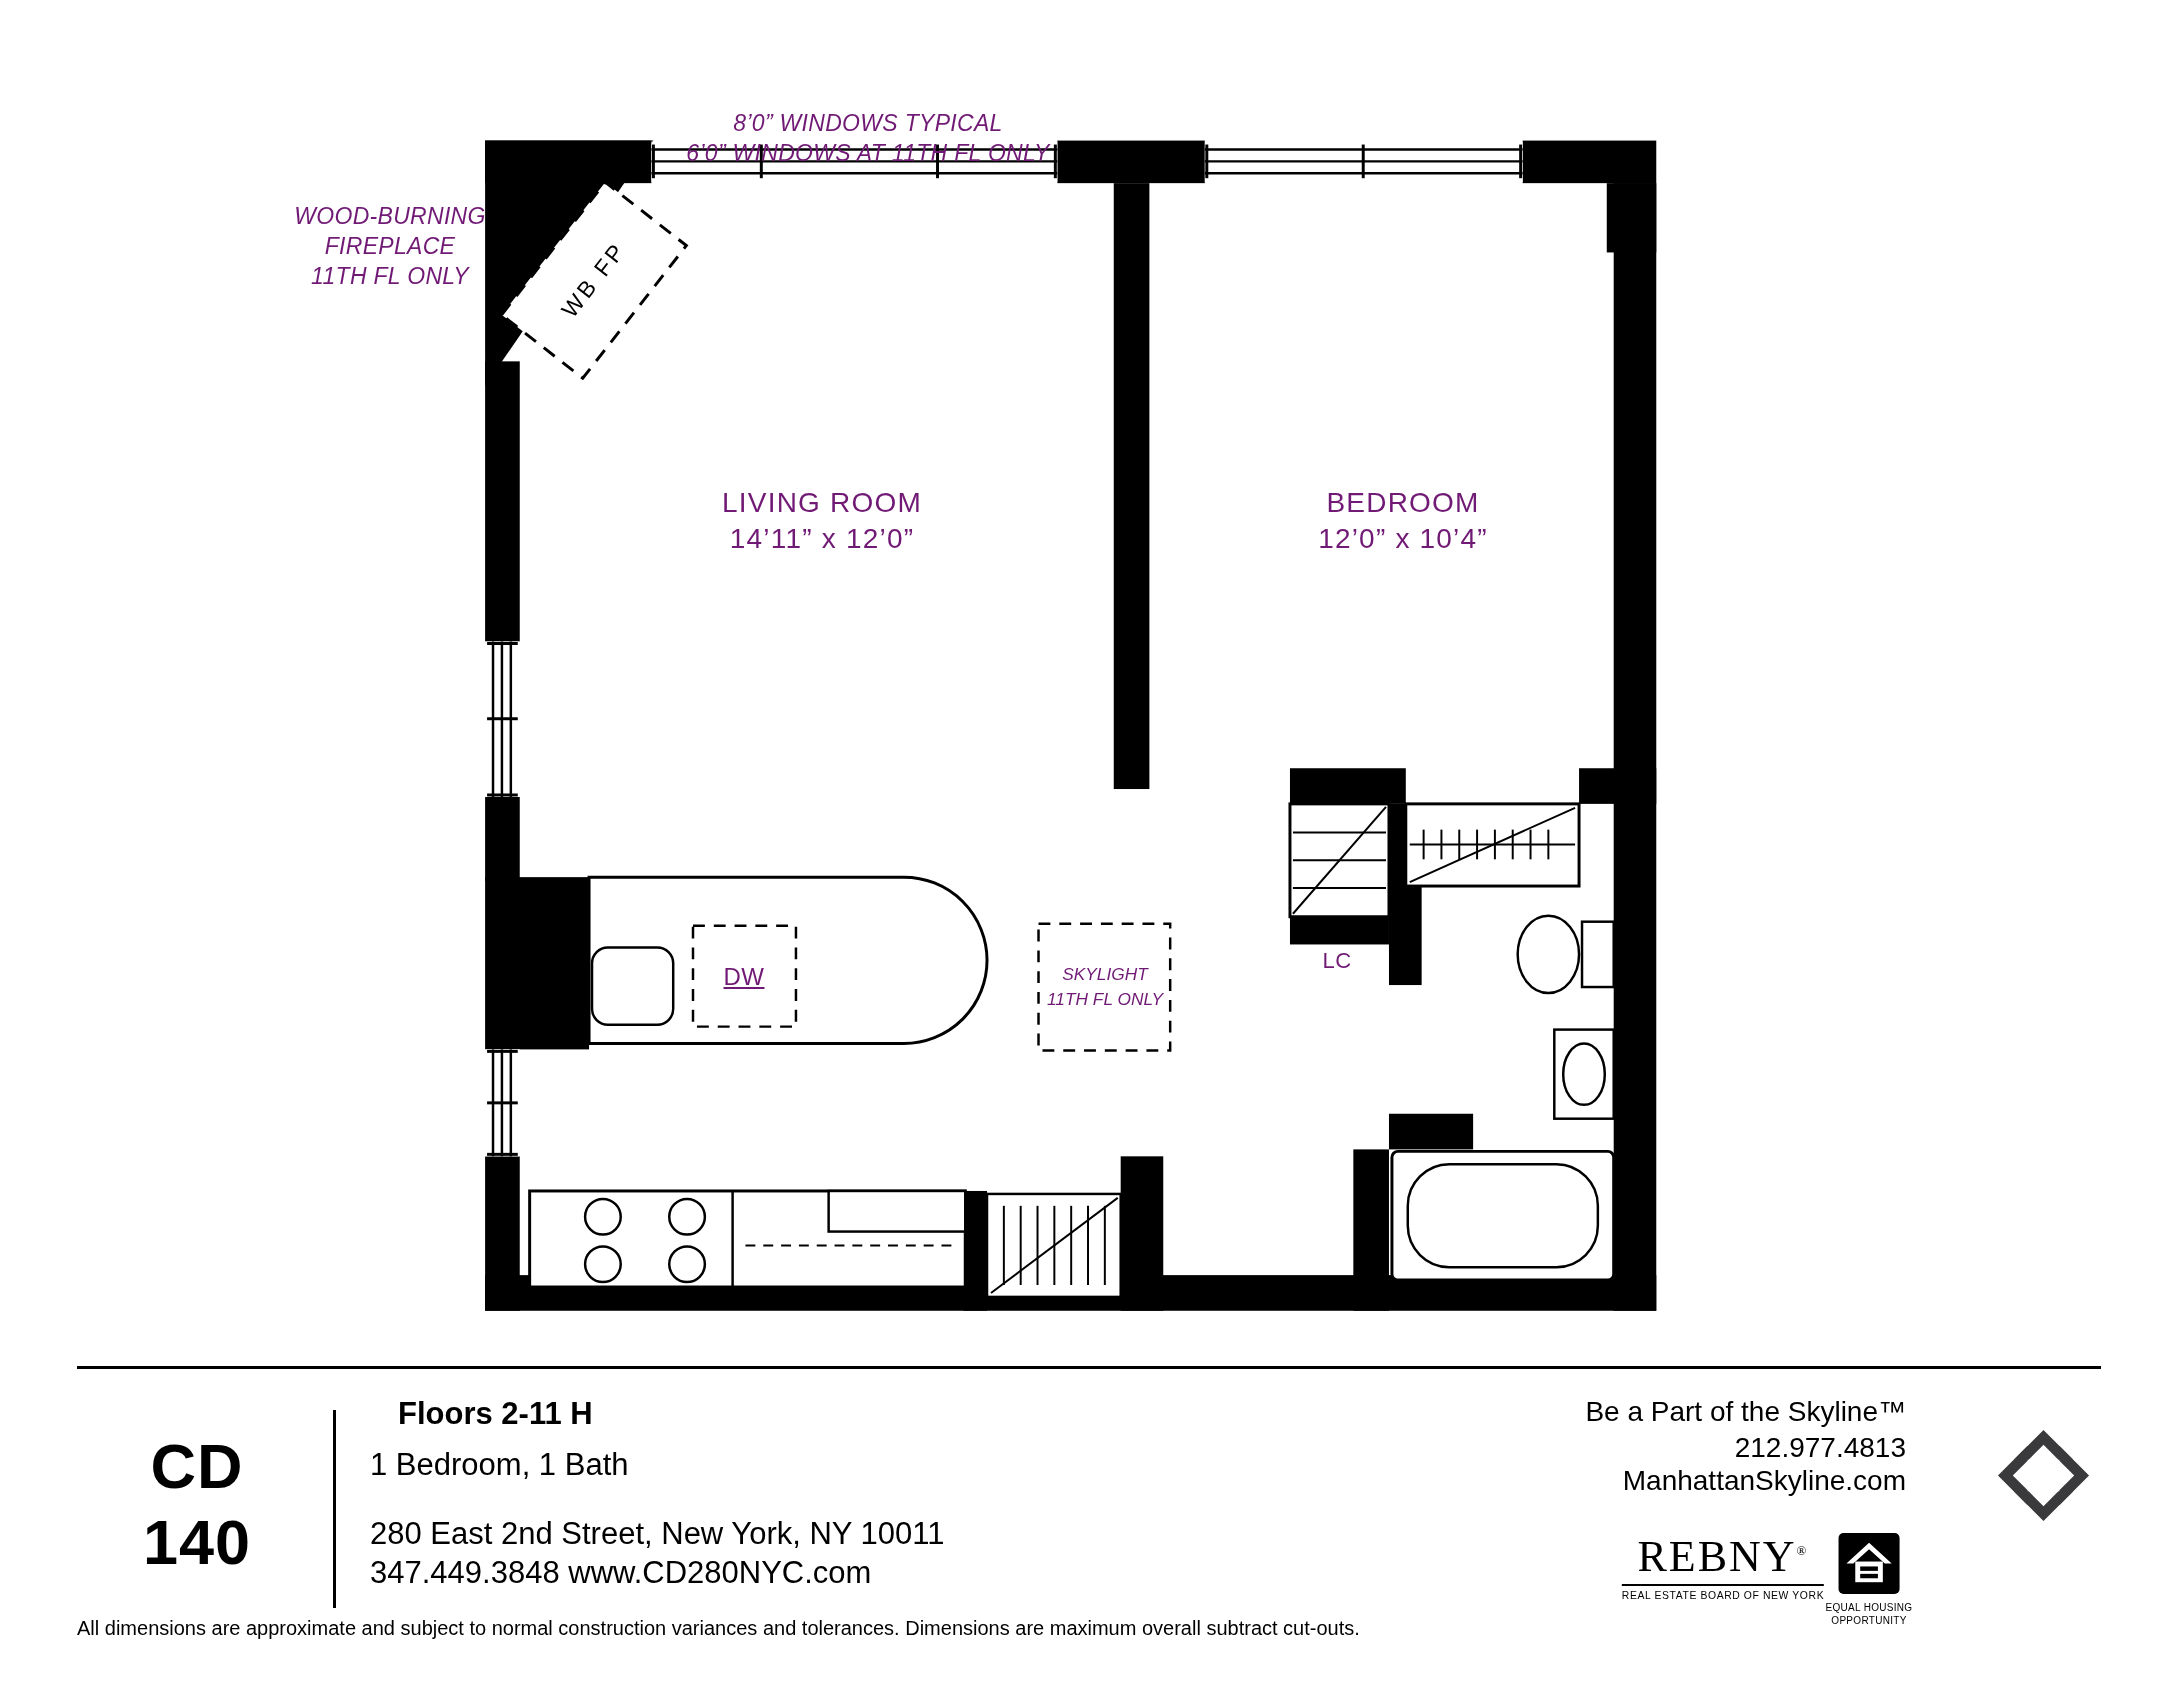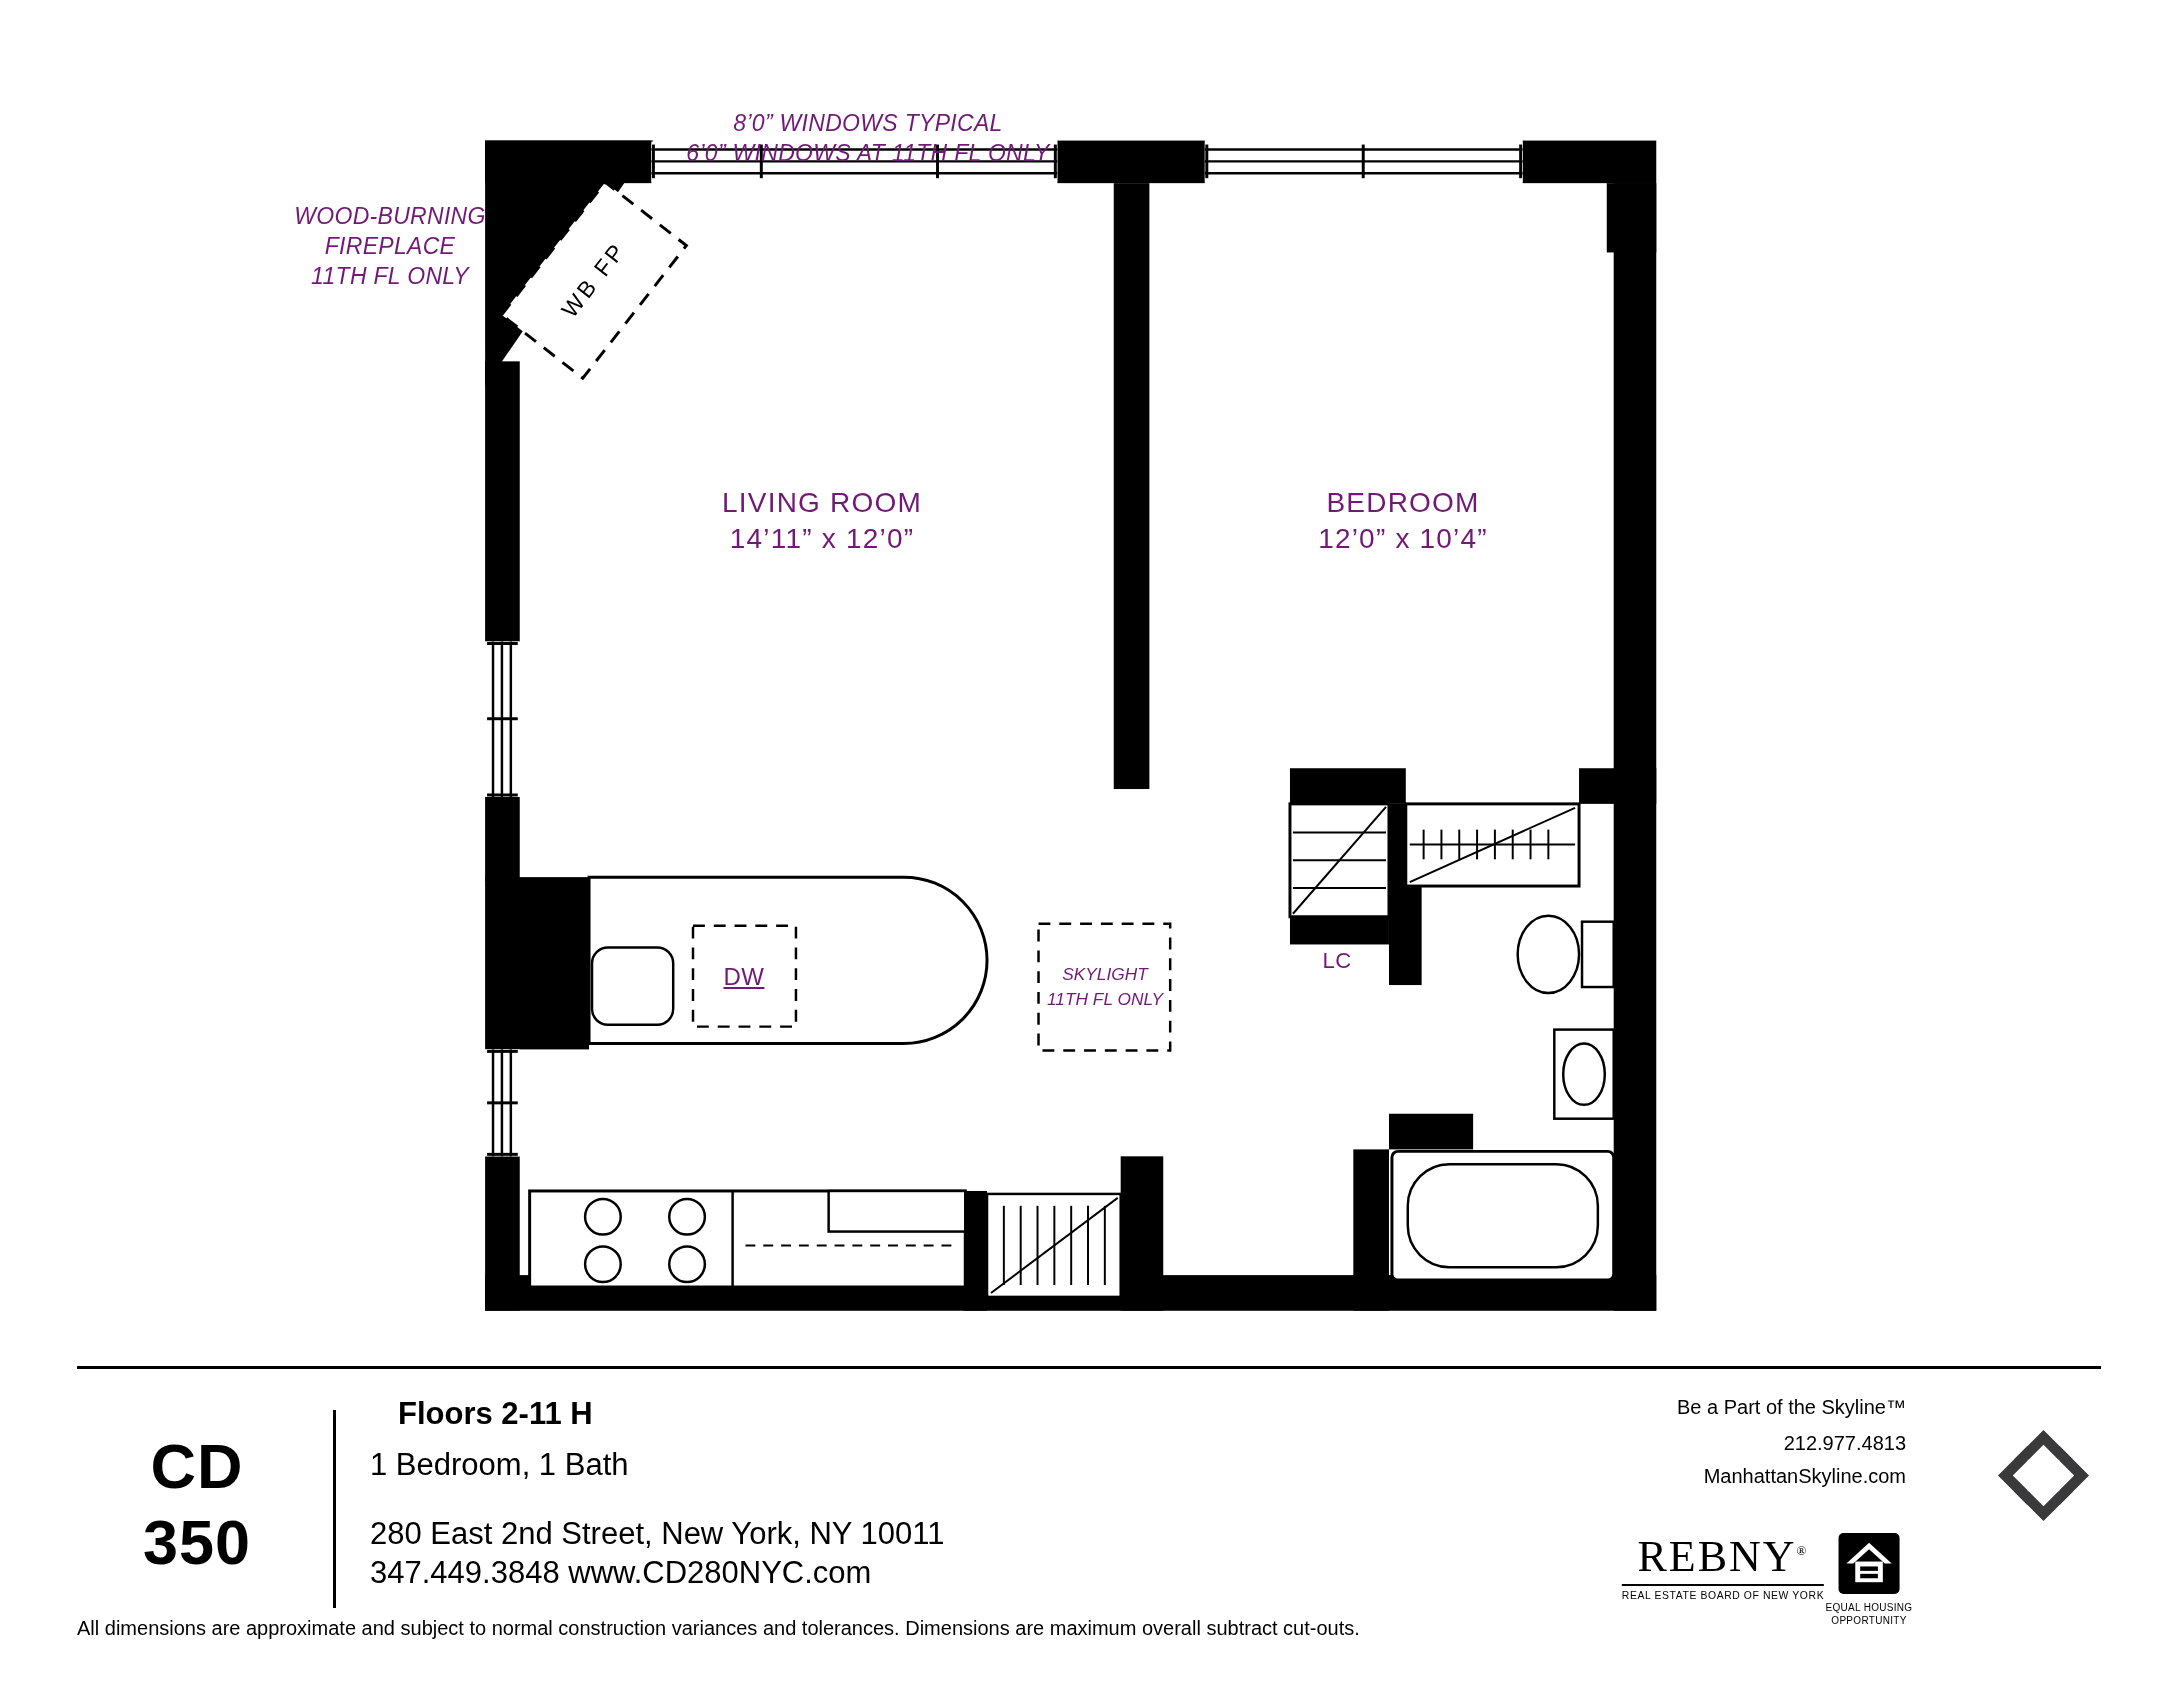--- a/index.html
+++ b/index.html
@@ -31,21 +31,21 @@
 
   
   .footer-rule { position: absolute; left: 77px; top: 1366px; width: 2024px; height: 3px; background: #000; }
   .unit-code {
     position: absolute; left: 197px; top: 1505px; transform: translate(-50%, -50%);
     font-size: 63px; font-weight: bold; line-height: 1.2; text-align: center; letter-spacing: 1px;
   }
   .v-divider { position: absolute; left: 333px; top: 1410px; width: 3px; height: 198px; background: #000; }
   .f-line { position: absolute; left: 370px; font-size: 31px; white-space: nowrap; }
   .f-bold { font-weight: bold; margin-left: 28px; }
-  .r-line { position: absolute; right: 272px; font-size: 20px; white-space: nowrap; text-align: right; }
+  .r-line { position: absolute; right: 272px; font-size: 28px; white-space: nowrap; text-align: right; }
 
   .rebny { position: absolute; left: 1723px; top: 1535px; transform: translateX(-50%); text-align: center; }
   .rebny-name { font-family: "Liberation Serif", serif; font-size: 44px; letter-spacing: 2px; line-height: 1; white-space: nowrap; }
   .rebny-name sup { font-size: 13px; }
   .rebny-caption { font-size: 10.4px; letter-spacing: 0.6px; margin-top: 5px; border-top: 2px solid #000; padding-top: 4px; white-space: nowrap; }
 
   .eho { position: absolute; left: 1869px; top: 1532px; transform: translateX(-50%); text-align: center; }
   .eho-caption { font-size: 10px; line-height: 1.25; margin-top: 3px; letter-spacing: 0.3px; }
 
   .brand-mark { position: absolute; left: 1994px; top: 1426px; }
@@ -226,21 +226,21 @@
     <div>SKYLIGHT</div>
     <div>11TH FL ONLY</div>
   </div>
 
   <div class="lbl cxy lc" style="left:1337px; top:961px;">LC</div>
 
   <div class="footer-rule"></div>
 
   <div class="unit-code">
     <div>CD</div>
-    <div>350</div>
+    <div>140</div>
   </div>
 
   <div class="v-divider"></div>
 
   <div class="f-line f-bold" style="top:1396px;">Floors 2-11 H</div>
   <div class="f-line" style="top:1438px;margin-top:9px;">1 Bedroom, 1 Bath</div>
   <div class="f-line" style="top:1516px;">280 East 2nd Street, New York, NY 10011</div>
   <div class="f-line" style="top:1555px;">347.449.3848 www.CD280NYC.com</div>
 
   <div class="r-line" style="top:1396px;">Be a Part of the Skyline™</div>

